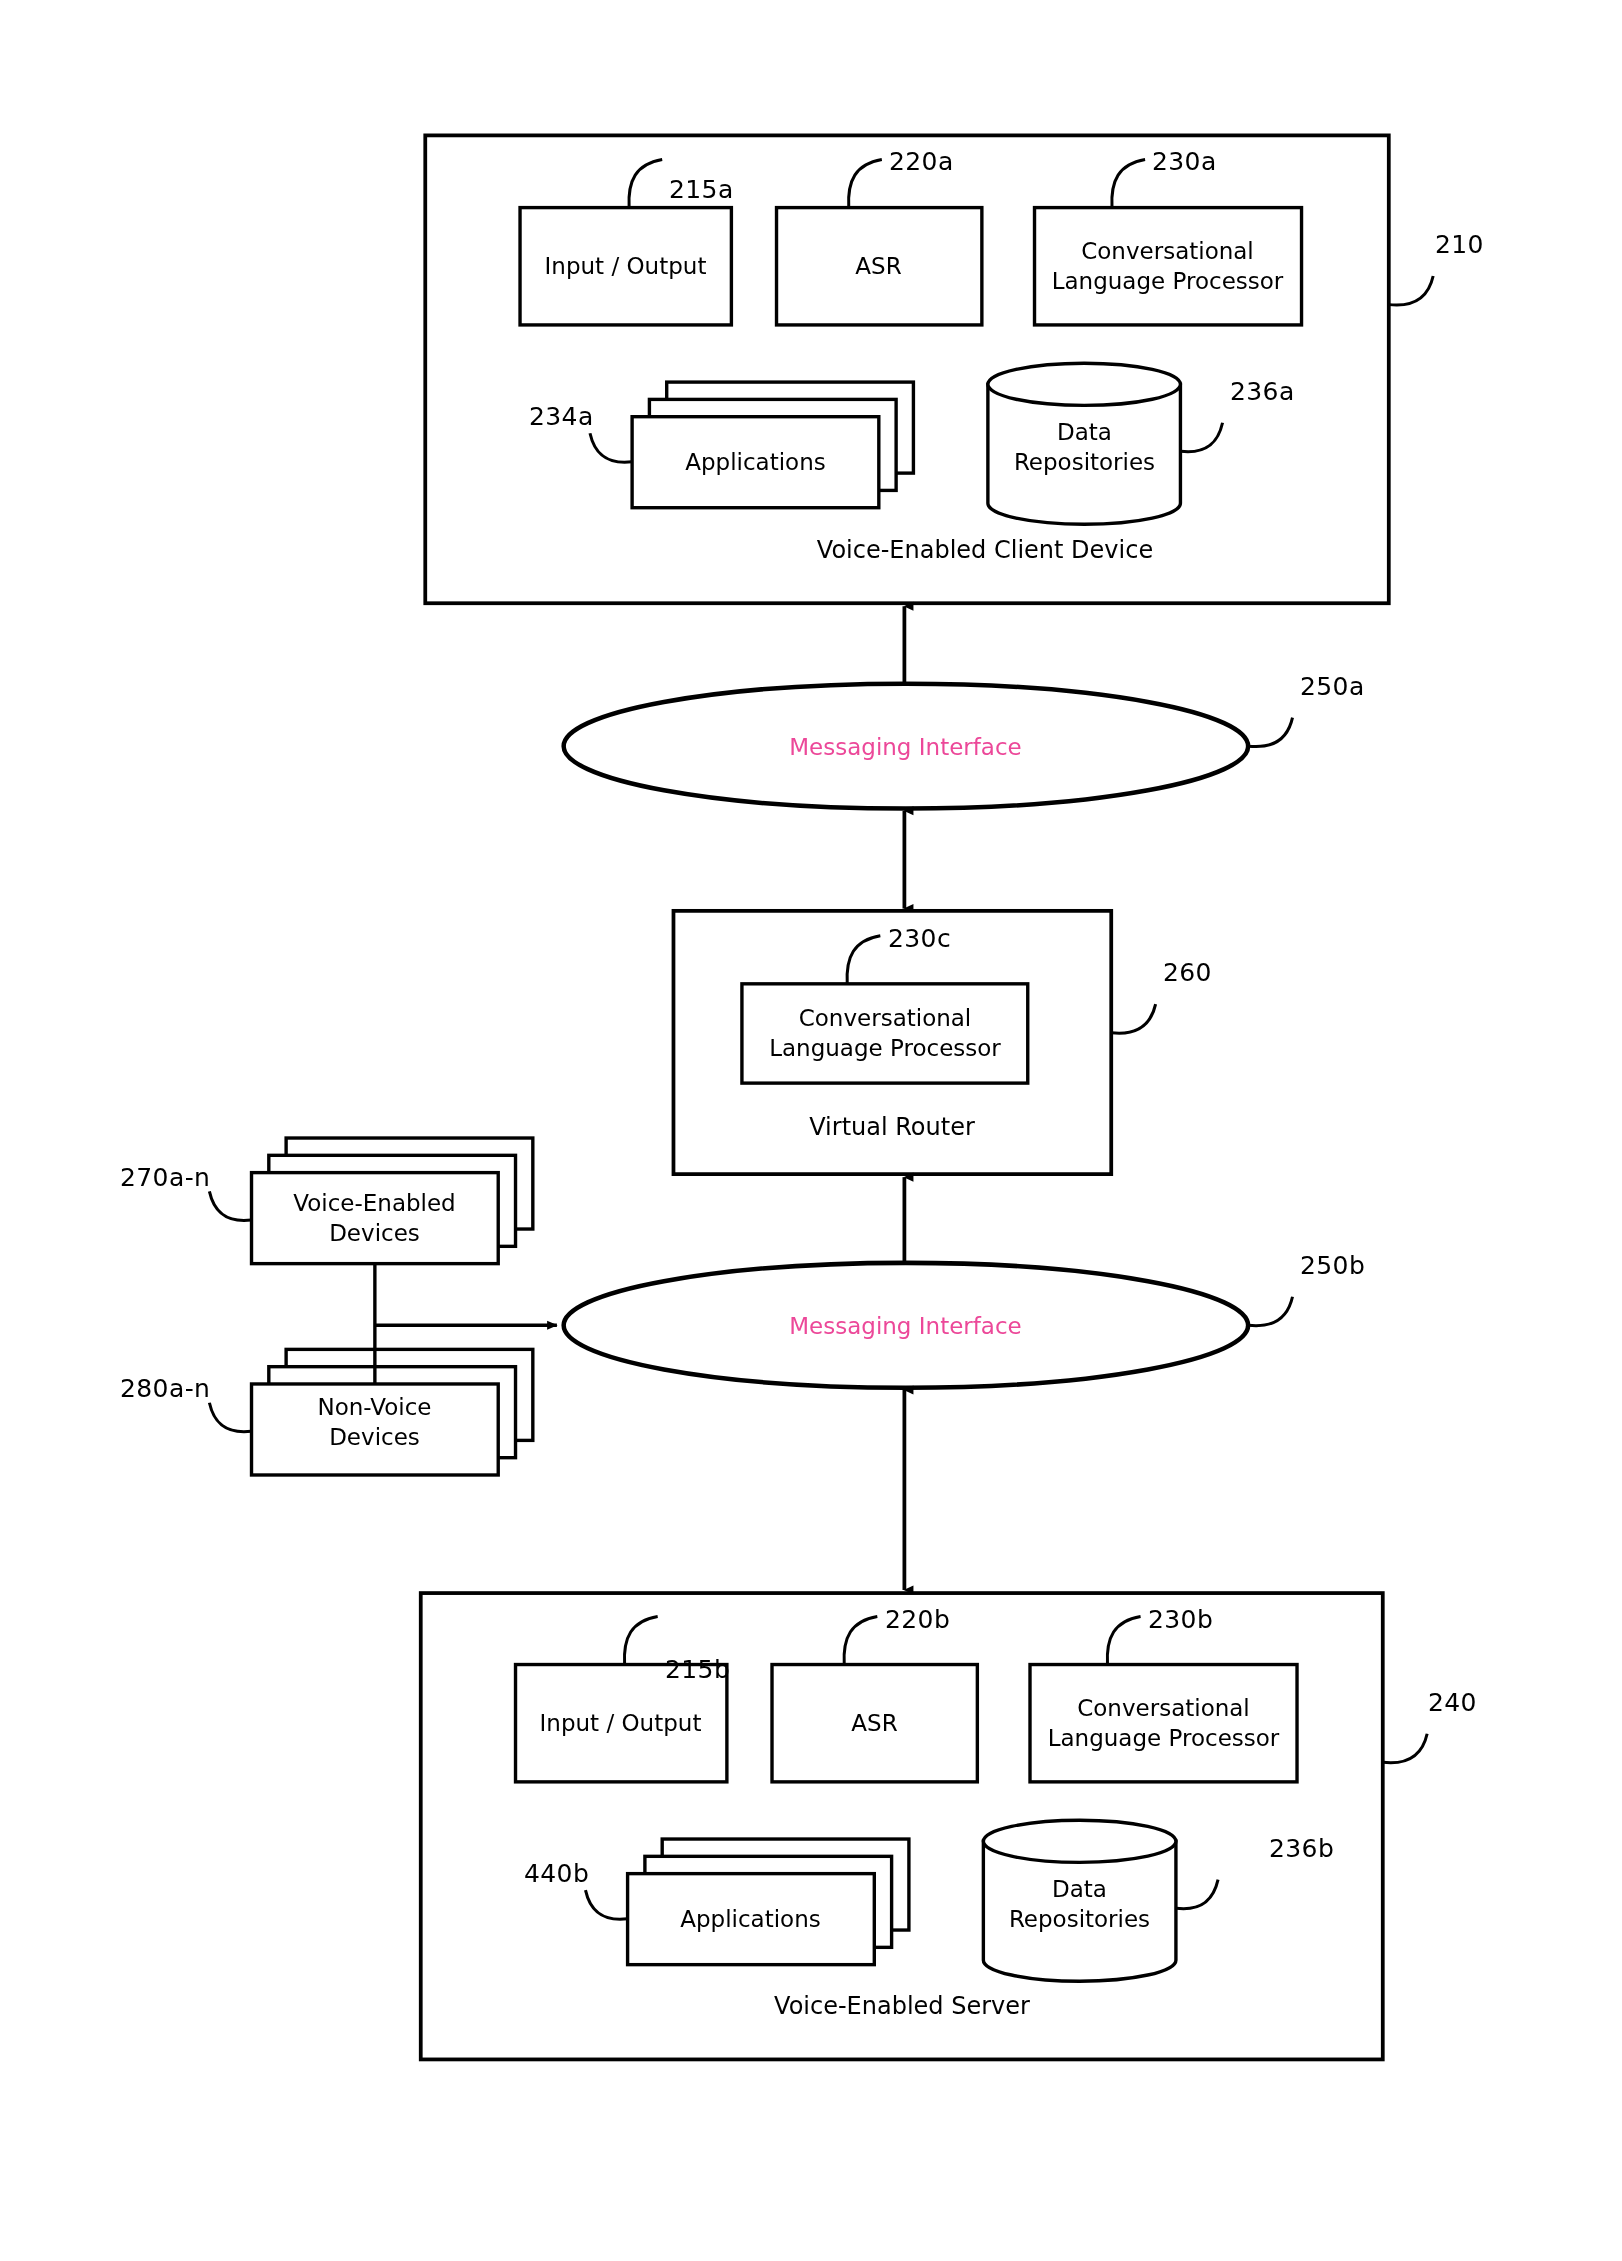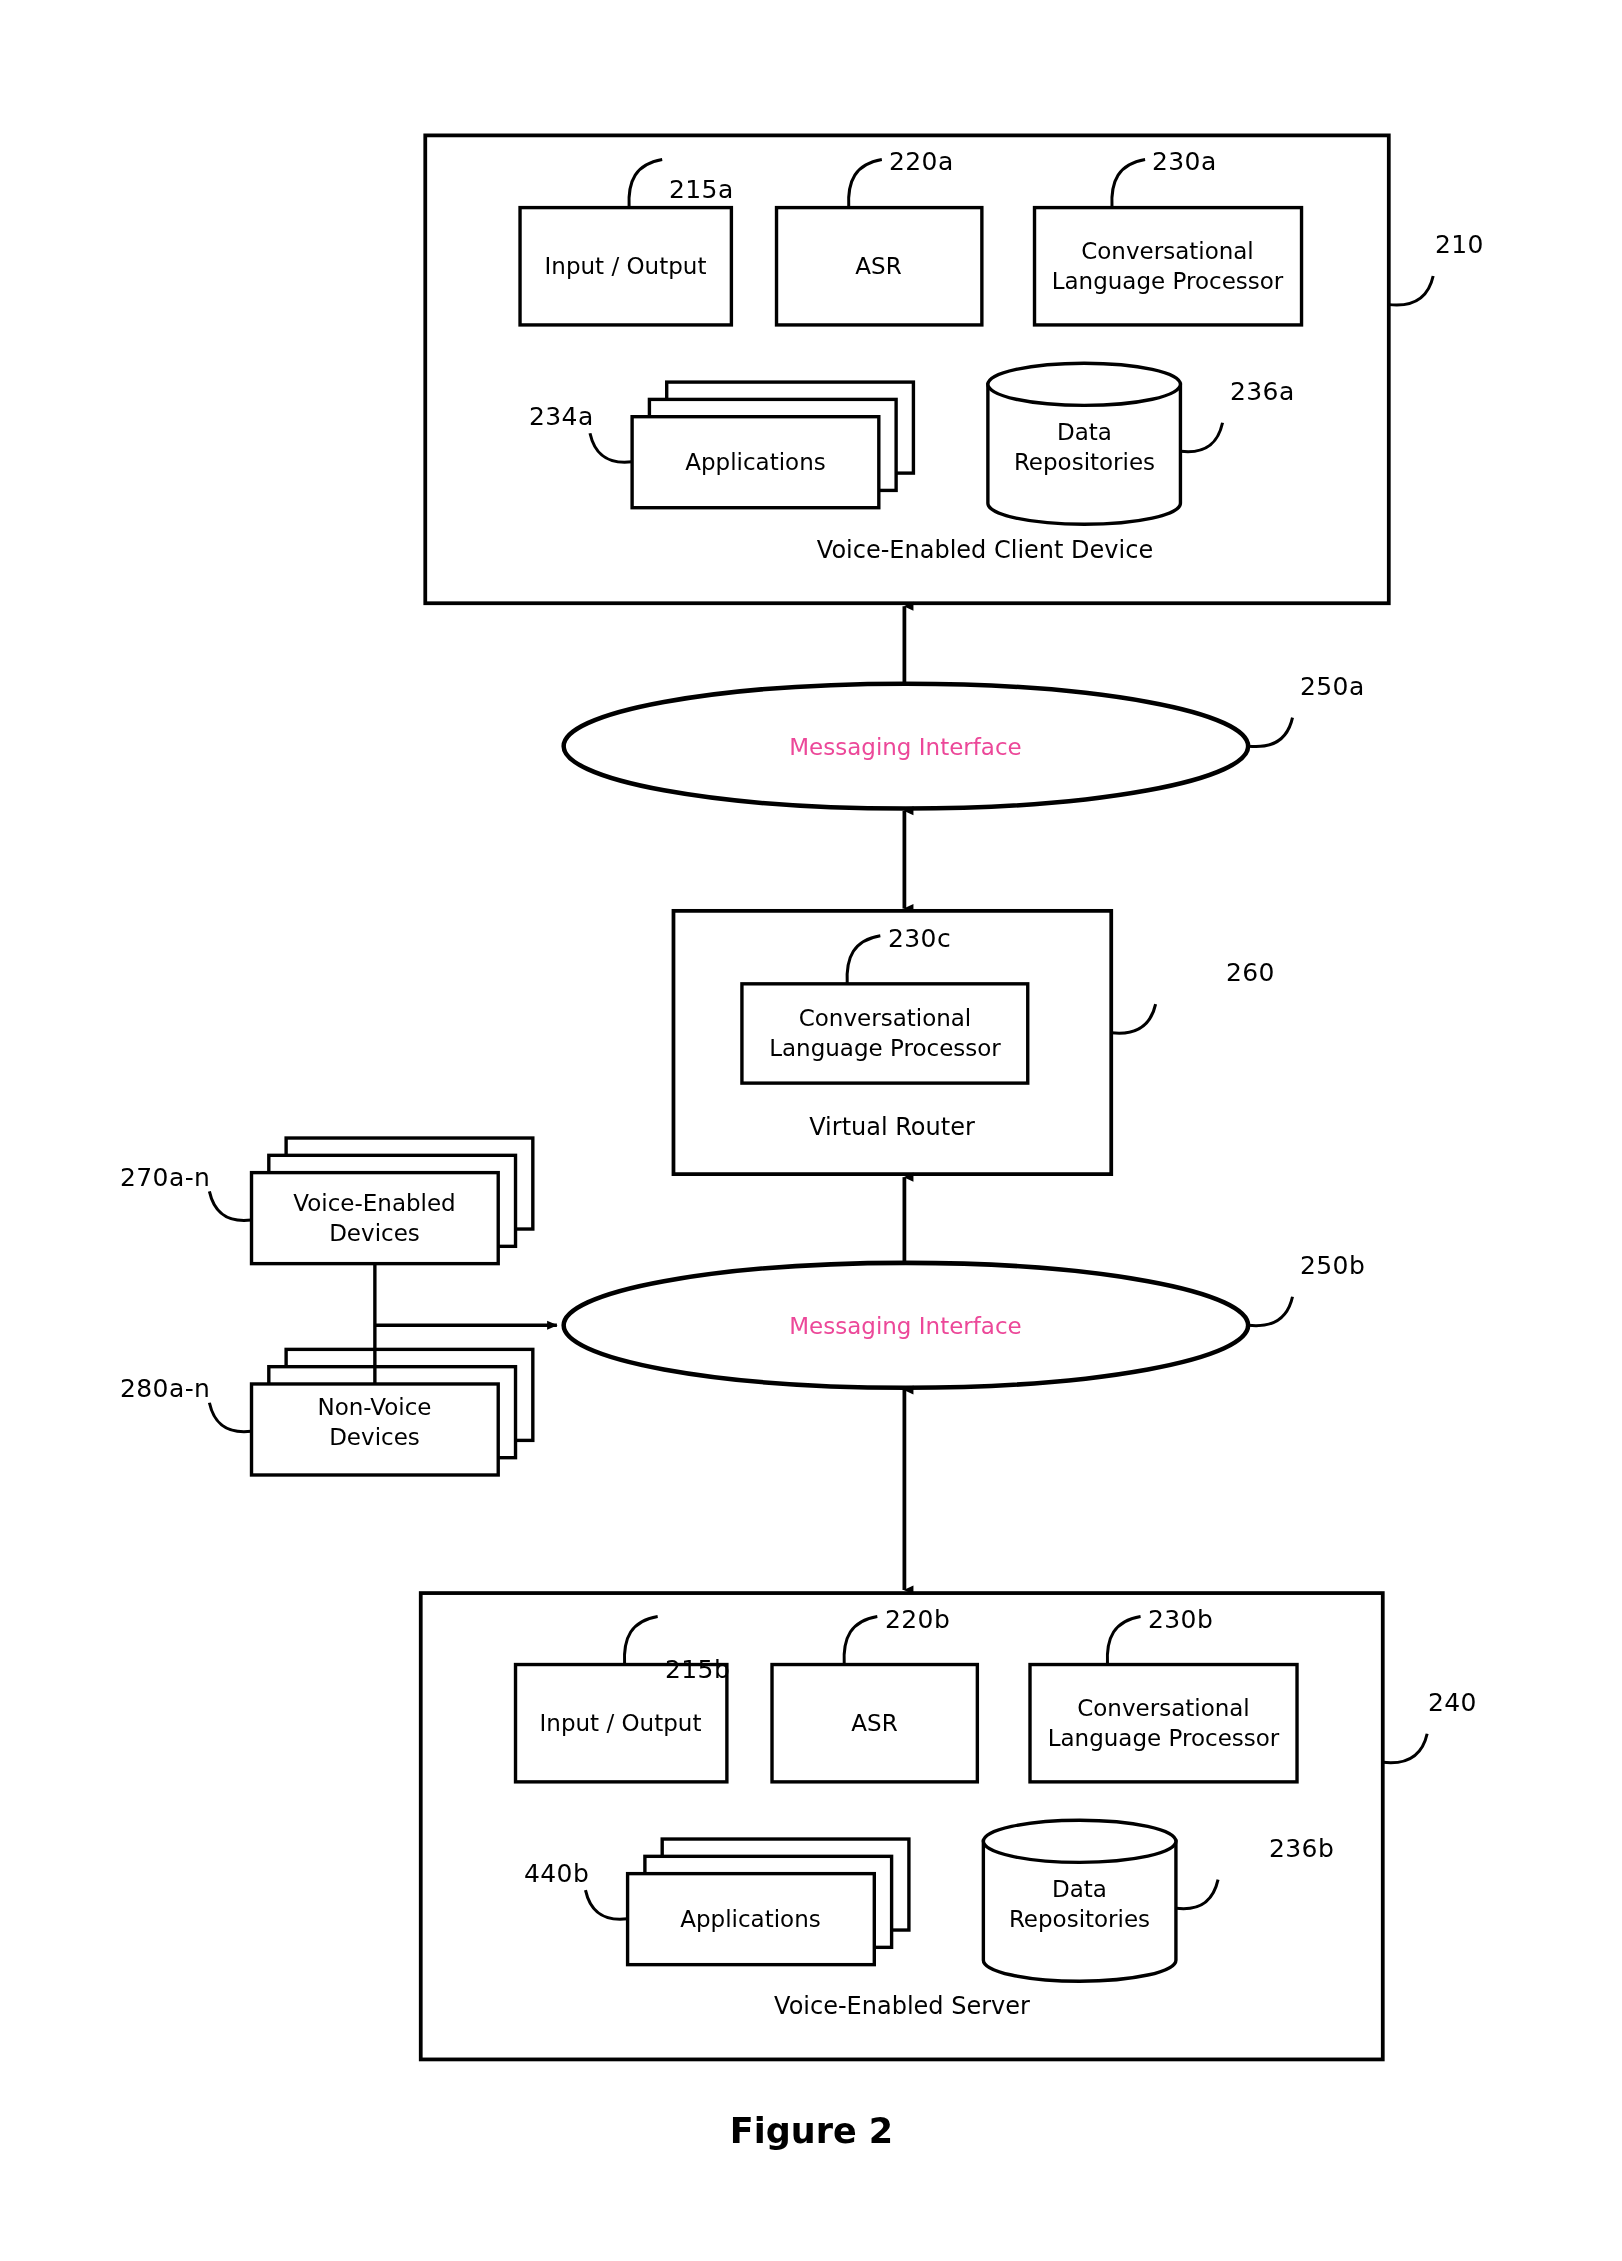--- a/index.html
+++ b/index.html
@@ -183,21 +183,21 @@
   <div class="ref-num" style="left:1230px; top:377px;">236a</div>
   <div class="ref-num" style="left:1435px; top:230px;">210</div>
 
   <div class="ellipse-text" style="left:563px; top:734px; width:685px;">Messaging Interface</div>
   <div class="ref-num" style="left:1300px; top:672px;">250a</div>
 
   <div class="box-text" style="left:742px; top:984px; width:286px; height:99px; white-space:pre-line;">Conversational
 Language Processor</div>
   <div class="container-caption" style="left:673px; top:1113px; width:438px;">Virtual Router</div>
   <div class="ref-num" style="left:888px; top:924px;">230c</div>
-  <div class="ref-num" style="left:1226px; top:958px;text-align:center;">260</div>
+  <div class="ref-num" style="left:1163px; top:958px;text-align:center;">260</div>
 
   <div class="box-text" style="left:251px; top:1173px; width:247px; height:91px; white-space:pre-line;">Voice-Enabled
 Devices</div>
   <div class="ref-num" style="left:120px; top:1163px;">270a-n</div>
 
   <div class="box-text" style="left:251px; top:1384px; width:247px; height:78px; white-space:pre-line;">Non-Voice
 Devices</div>
   <div class="ref-num" style="left:120px; top:1374px;">280a-n</div>
 
   <div class="ellipse-text" style="left:563px; top:1313px; width:685px;">Messaging Interface</div>
@@ -212,16 +212,15 @@
 Repositories</div>
   <div class="container-caption" style="left:421px; top:1992px; width:962px;">Voice-Enabled Server</div>
 
   <div class="ref-num" style="left:665px; top:1655px;">215b</div>
   <div class="ref-num" style="left:885px; top:1605px;">220b</div>
   <div class="ref-num" style="left:1148px; top:1605px;">230b</div>
   <div class="ref-num" style="left:524px; top:1859px;">440b</div>
   <div class="ref-num" style="left:1225px; top:1834px;margin-left:44px;">236b</div>
   <div class="ref-num" style="left:1428px; top:1688px;">240</div>
 
-  <div class="fig-caption" style="left:0px; top:2111px; width:1623px; text-align:center;">Figure 2</div>
 
 </div>
 
 
 </body></html>

